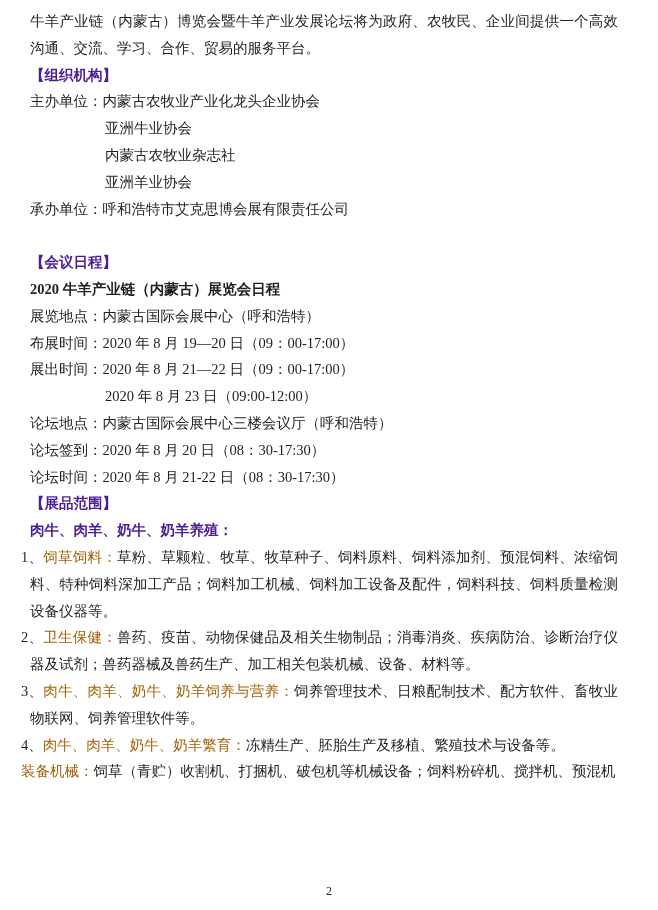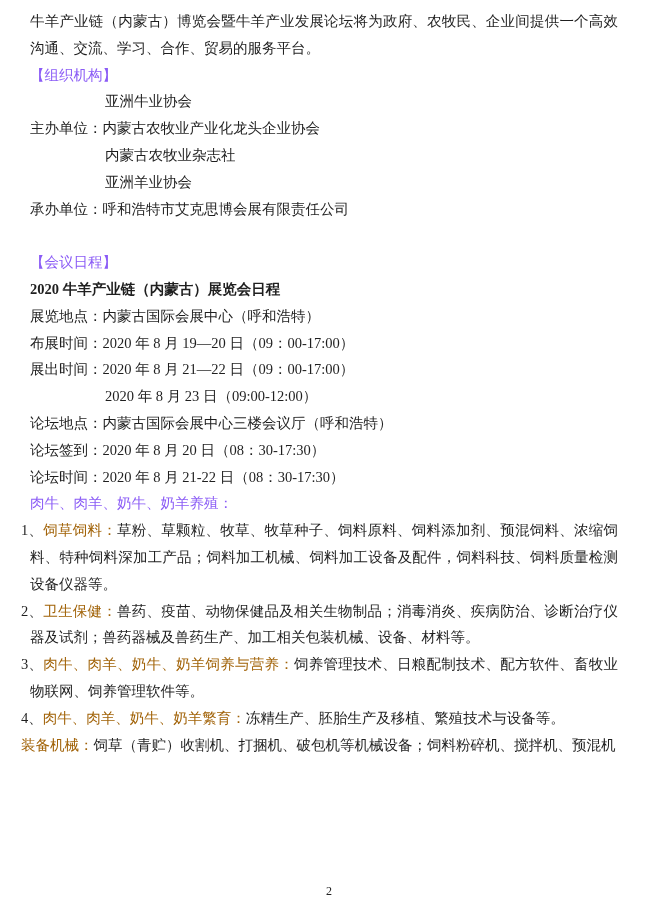--- a/index.html
+++ b/index.html
@@ -12,21 +12,21 @@
     font-family:"Liberation Serif", serif;
     color:#1f1f1f;
     font-size:14.5px;
     line-height:26.8px;
     padding:8px 40px 0 30px;
     overflow:hidden;
   }
   .justify { text-align:justify; }
   .red  { color:#a16207; }
   .bold { font-weight:normal; }
-  .h    { color:#8b5cf6; font-weight:normal; }
+  .h    { color:#4c1d95; font-weight:bold; }
   .doc-title { font-weight:bold; }
   .row  { white-space:nowrap; }
   .indent { padding-left:75px; }
   .gap-before { margin-top:26.8px; }
   .item {
     text-align:justify;
     text-indent:-9px;
     margin-left:0;
   }
   .page-num {
@@ -40,38 +40,39 @@
 </style>
 </head>
 <body>
 
 <div class="page">
 
   <p class="justify">牛羊产业链（内蒙古）博览会暨牛羊产业发展论坛将为政府、农牧民、企业间提供一个高效沟通、交流、学习、合作、贸易的服务平台。</p>
 
   <div class="h">【组织机构】</div>
 
+  <div class="row"><span>主办单位：</span><span>内蒙古农牧业产业化龙头企业协会</span></div>
   <div class="row indent">亚洲牛业协会</div>
-  <div class="row"><span>主办单位：</span><span>内蒙古农牧业产业化龙头企业协会</span></div>
   <div class="row indent">内蒙古农牧业杂志社</div>
   <div class="row indent">亚洲羊业协会</div>
   <div class="row"><span>承办单位：</span><span>呼和浩特市艾克思博会展有限责任公司</span></div>
 
   <div class="h gap-before">【会议日程】</div>
 
   <div class="doc-title">2020 牛羊产业链（内蒙古）展览会日程</div>
   <div class="row"><span>展览地点：</span><span>内蒙古国际会展中心（呼和浩特）</span></div>
   <div class="row"><span>布展时间：</span><span>2020 年 8 月 19—20 日（09：00-17:00）</span></div>
   <div class="row"><span>展出时间：</span><span>2020 年 8 月 21—22 日（09：00-17:00）</span></div>
   <div class="row indent">2020 年 8 月 23 日（09:00-12:00）</div>
 
   <div class="row"><span>论坛地点：</span><span>内蒙古国际会展中心三楼会议厅（呼和浩特）</span></div>
   <div class="row"><span>论坛签到：</span><span>2020 年 8 月 20 日（08：30-17:30）</span></div>
   <div class="row"><span>论坛时间：</span><span>2020 年 8 月 21-22 日（08：30-17:30）</span></div>
 
+  <div class="h">【展品范围】</div>
   <div class="h">肉牛、肉羊、奶牛、奶羊养殖：</div>
 
   <p class="item"><span>1、</span><span class="red">饲草饲料：</span><span>草粉、草颗粒、牧草、牧草种子、饲料原料、饲料添加剂、预混饲料、浓缩饲料、特种饲料深加工产品；饲料加工机械、饲料加工设备及配件，饲料科技、饲料质量检测设备仪器等。</span></p>
   <p class="item"><span>2、</span><span class="red">卫生保健：</span><span>兽药、疫苗、动物保健品及相关生物制品；消毒消炎、疾病防治、诊断治疗仪器及试剂；兽药器械及兽药生产、加工相关包装机械、设备、材料等。</span></p>
   <p class="item"><span>3、</span><span class="red">肉牛、肉羊、奶牛、奶羊饲养与营养：</span><span>饲养管理技术、日粮配制技术、配方软件、畜牧业物联网、饲养管理软件等。</span></p>
   <p class="item"><span>4、</span><span class="red">肉牛、肉羊、奶牛、奶羊繁育：</span><span>冻精生产、胚胎生产及移植、繁殖技术与设备等。</span></p>
 
   <p class="item"><span class="red bold">装备机械：</span><span>饲草（青贮）收割机、打捆机、破包机等机械设备；饲料粉碎机、搅拌机、预混机</span></p>
 
   <div class="page-num">2</div>

